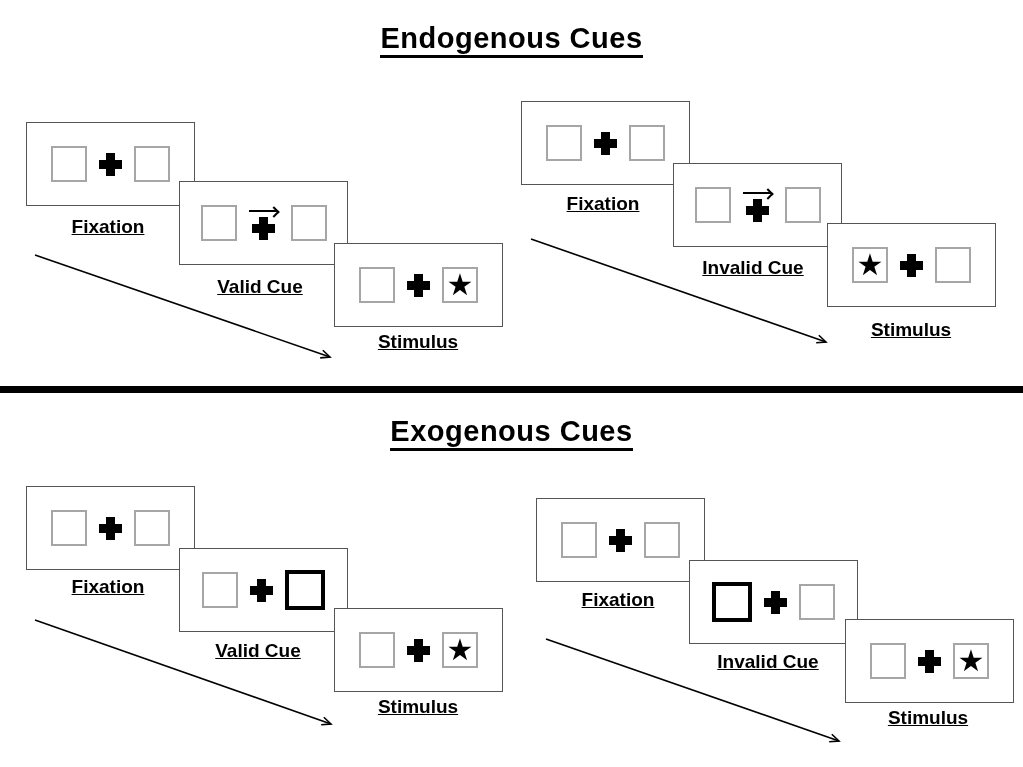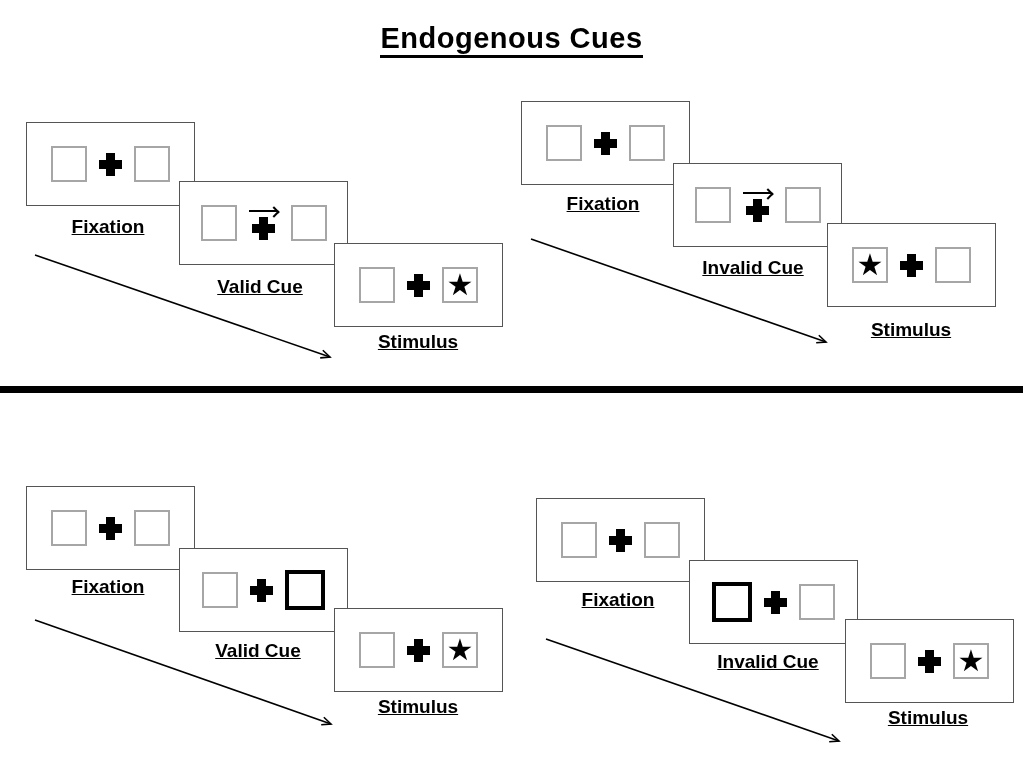--- a/index.html
+++ b/index.html
@@ -43,20 +43,23 @@
   }
   svg.arrows { position:absolute; left:0; top:0; pointer-events:none; }
 </style>
 </head>
 <body>
 
 <div id="stage">
 
   <div class="section-title" style="top:22px">
     <span class="title-text">Endogenous Cues</span>
+  </div>
+  <div class="section-title" style="top:415px">
+    <span class="title-text">Exogenous Cues</span>
   </div>
 
   <div class="divider" style="top:386px"></div>
 
   <div class="panel" style="left:26px;top:122px;z-index:1">
     <div class="square"></div>
     <div class="center-stack">
         <div class="plus"></div>
       </div>
     <div class="square"></div>

